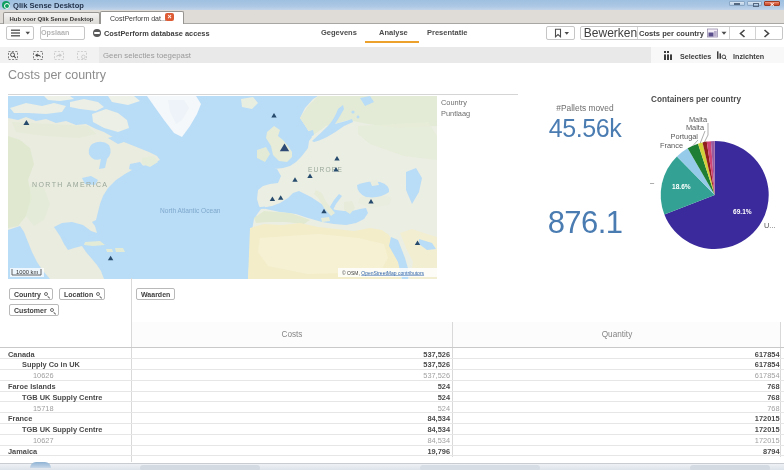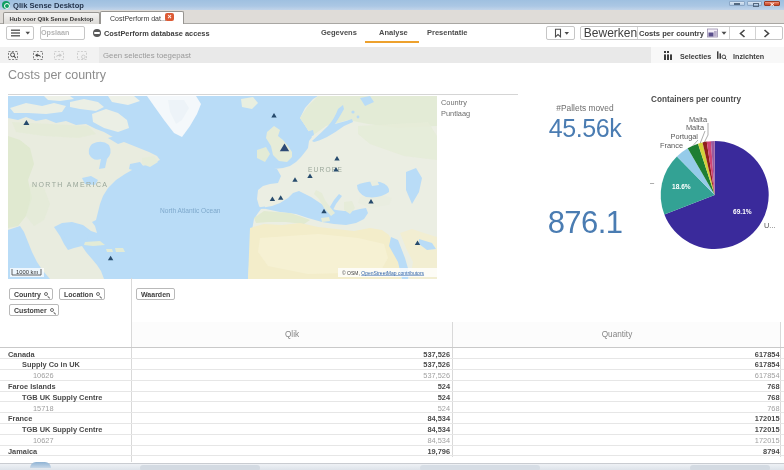--- a/index.html
+++ b/index.html
@@ -379,21 +379,21 @@
 <div class="pielab" style="left:650px; top:178px;">–</div>
 <div class="abs" style="left:672px; top:183px; font-size:6.6px; font-weight:bold; color:#fff;">18.6%</div>
 <div class="abs" style="left:733px; top:208px; font-size:6.6px; font-weight:bold; color:#fff;">69.1%</div>
 
 <div class="abs filterbtn" style="left:9px; top:288px;">Country<span class="mag"></span></div>
 <div class="abs filterbtn" style="left:59px; top:288px;">Location<span class="mag"></span></div>
 <div class="abs filterbtn" style="left:9px; top:304px;">Customer<span class="mag"></span></div>
 <div class="abs filterbtn" style="left:136px; top:288px;">Waarden</div>
 
 <div class="abs" id="thead"></div>
-<div class="abs thcell" style="left:132px; width:320px; text-align:center; top:330px;">Qlik</div>
+<div class="abs thcell" style="left:132px; width:320px; text-align:center; top:330px;">Costs</div>
 <div class="abs thcell" style="left:453px; width:328px; text-align:center; top:330px;">Quantity</div>
 <div class="abs" id="vline1"></div>
 <div class="abs" id="vline2"></div>
 <div class="abs" id="vline3"></div>
 <div class="abs" id="headline"></div>
 <div id="tablerows">
   <div class="abs trow" style="top:348.1px;">
         <span class="dim0">Canada</span>
         <span class="num1">537,526</span>
         <span class="num2">617854</span>

